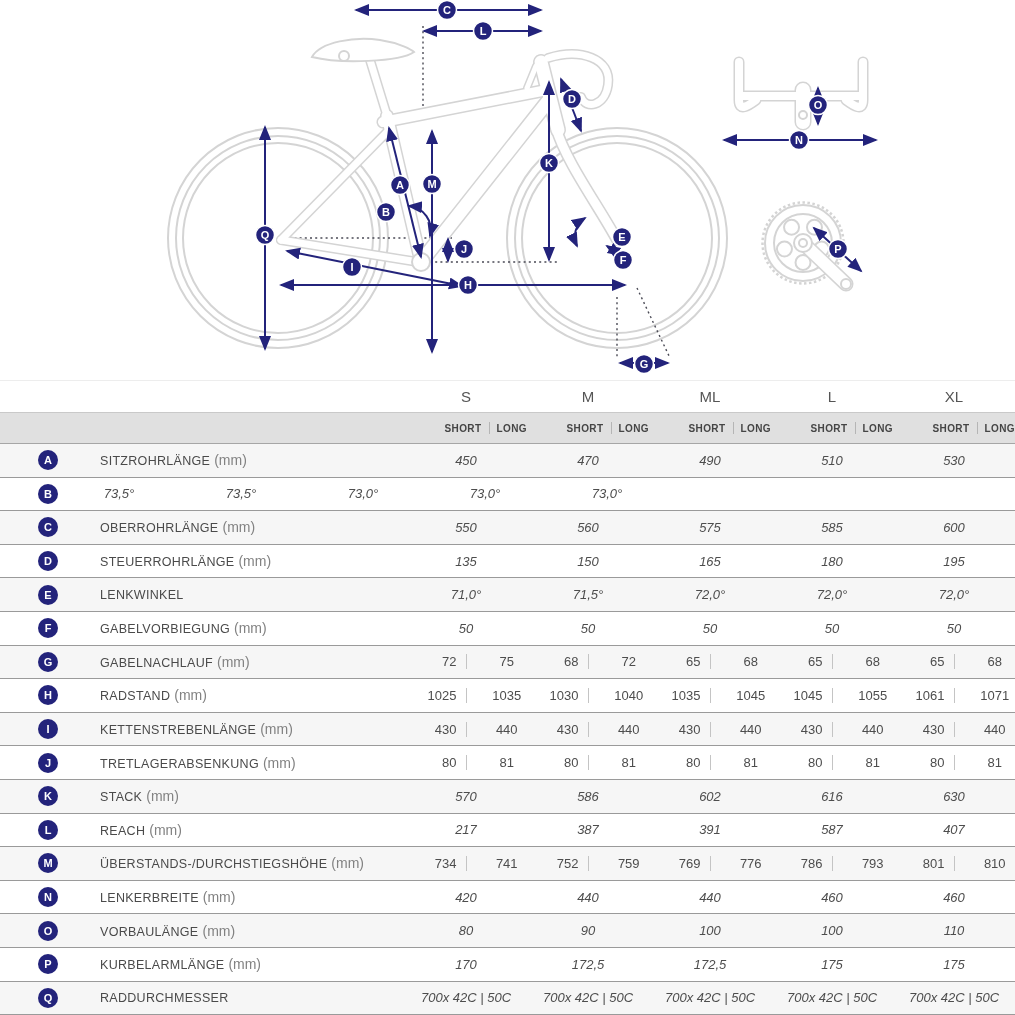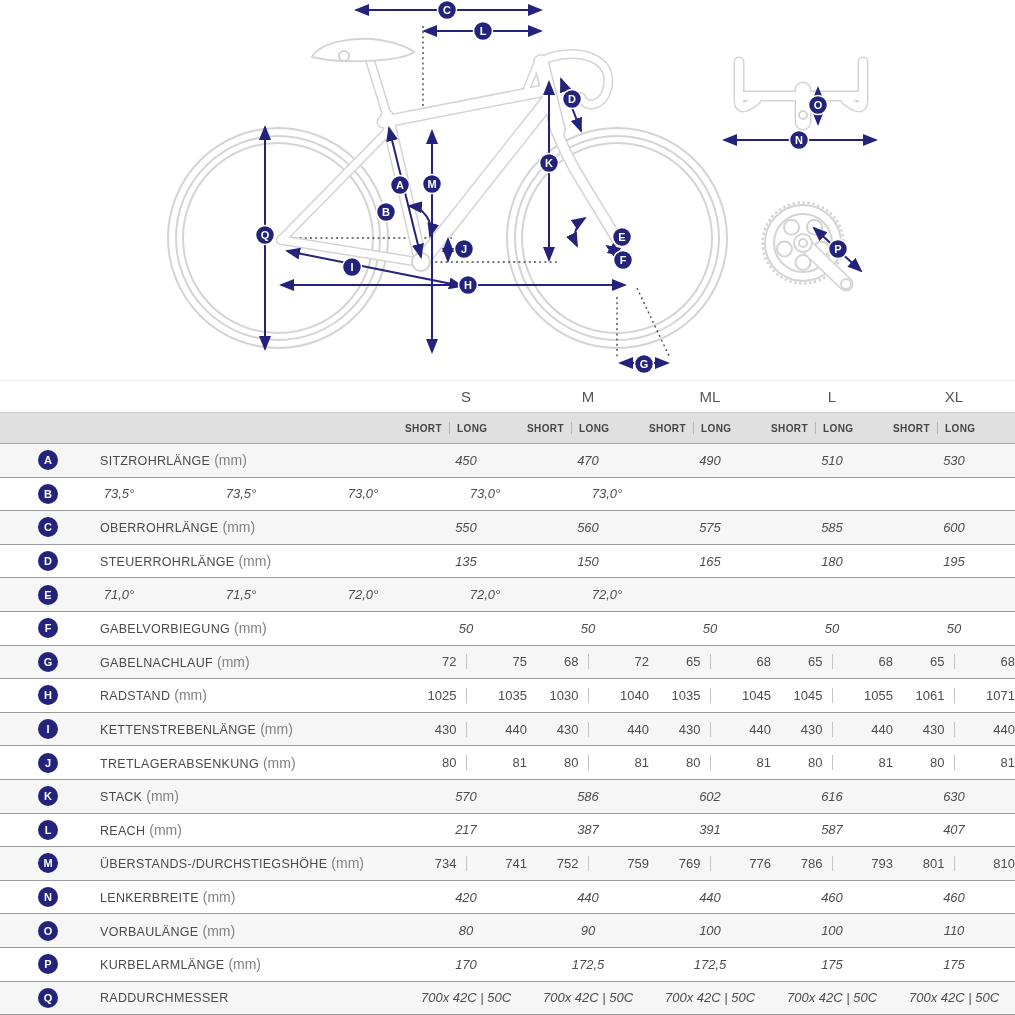--- a/index.html
+++ b/index.html
@@ -5,33 +5,33 @@
   html,body{margin:0;padding:0;background:#fff;}
   body{width:1015px;height:1015px;overflow:hidden;font-family:"Liberation Sans",sans-serif;-webkit-font-smoothing:antialiased;}
   .page{width:1015px;height:1015px;background:#fff;}
   .diagram-wrap{width:1015px;height:380px;position:relative;background:#fff;}
   
   .geo-table{width:1015px;border-top:1px solid #ededed;}
   .size-row{display:flex;height:31px;align-items:center;background:#fff;}
   .label-spacer{width:405px;flex:0 0 405px;}
   .size-col{width:122px;flex:0 0 122px;text-align:center;font-size:15px;color:#555;}
   .band{display:flex;height:30px;align-items:center;background:#e0e0e0;border-top:1px solid #c9c9c9;border-bottom:1px solid #a6a6a6;}
-  .band .size-col{display:flex;align-items:center;justify-content:flex-start;}
+  .band .size-col{display:flex;align-items:center;justify-content:flex-end;}
   .sub-label{font-size:10px;font-weight:bold;color:#454545;letter-spacing:.4px;}
   .band-div{width:1px;height:12px;background:#b5b5b5;margin:0 7px;flex:0 0 1px;}
   .grow{display:block;}
   .grow .row{display:flex;height:32.6px;align-items:center;border-bottom:1px solid #9a9a9a;background:#fff;}
   .grow .row.alt{background:#f6f6f6;}
   .badge{width:20px;height:20px;flex:0 0 20px;border-radius:50%;color:#fff;font-size:11px;font-weight:bold;display:flex;align-items:center;justify-content:center;margin-left:38px;}
   .row-label-wrap{margin-left:42px;width:305px;flex:0 0 305px;display:flex;align-items:baseline;white-space:nowrap;overflow:hidden;}
   .row-label{font-size:12.5px;font-weight:normal;color:#4a4a4a;letter-spacing:.3px;}
   .unit{font-size:14px;color:#828282;font-weight:normal;margin-left:4px;}
   .cell{width:122px;flex:0 0 122px;display:flex;align-items:center;justify-content:center;font-size:13px;color:#4d4d4d;}
   .half-l{width:calc(50% - .5px);text-align:right;padding-right:9px;box-sizing:border-box;}
-  .half-r{width:calc(50% - .5px);text-align:right;padding-left:20px;box-sizing:border-box;}
+  .half-r{width:calc(50% - .5px);text-align:center;padding-left:20px;box-sizing:border-box;}
   .vdiv{width:1px;height:15px;background:#c4c4c4;flex:0 0 1px;}
   .single{width:100%;text-align:center;white-space:nowrap;font-style:italic;}
 </style>
 </head>
 <body>
 
 <div class="page">
   <div class="diagram-wrap">
     <svg id="diagram-svg" width="1015" height="380" viewBox="0 0 1015 380">
       <defs>
@@ -316,20 +316,23 @@
           </div>
           <div class="cell">
             <span class="single">180</span>
           </div>
           <div class="cell">
             <span class="single">195</span>
           </div>
         </div>
         <div class="row alt">
           <div class="badge" style="background: rgb(35, 35, 123);">E</div>
+          <div class="row-label-wrap">
+            <span class="row-label">LENKWINKEL</span>
+          </div>
           <div class="cell">
             <span class="single">71,0°</span>
           </div>
           <div class="cell">
             <span class="single">71,5°</span>
           </div>
           <div class="cell">
             <span class="single">72,0°</span>
           </div>
           <div class="cell">

